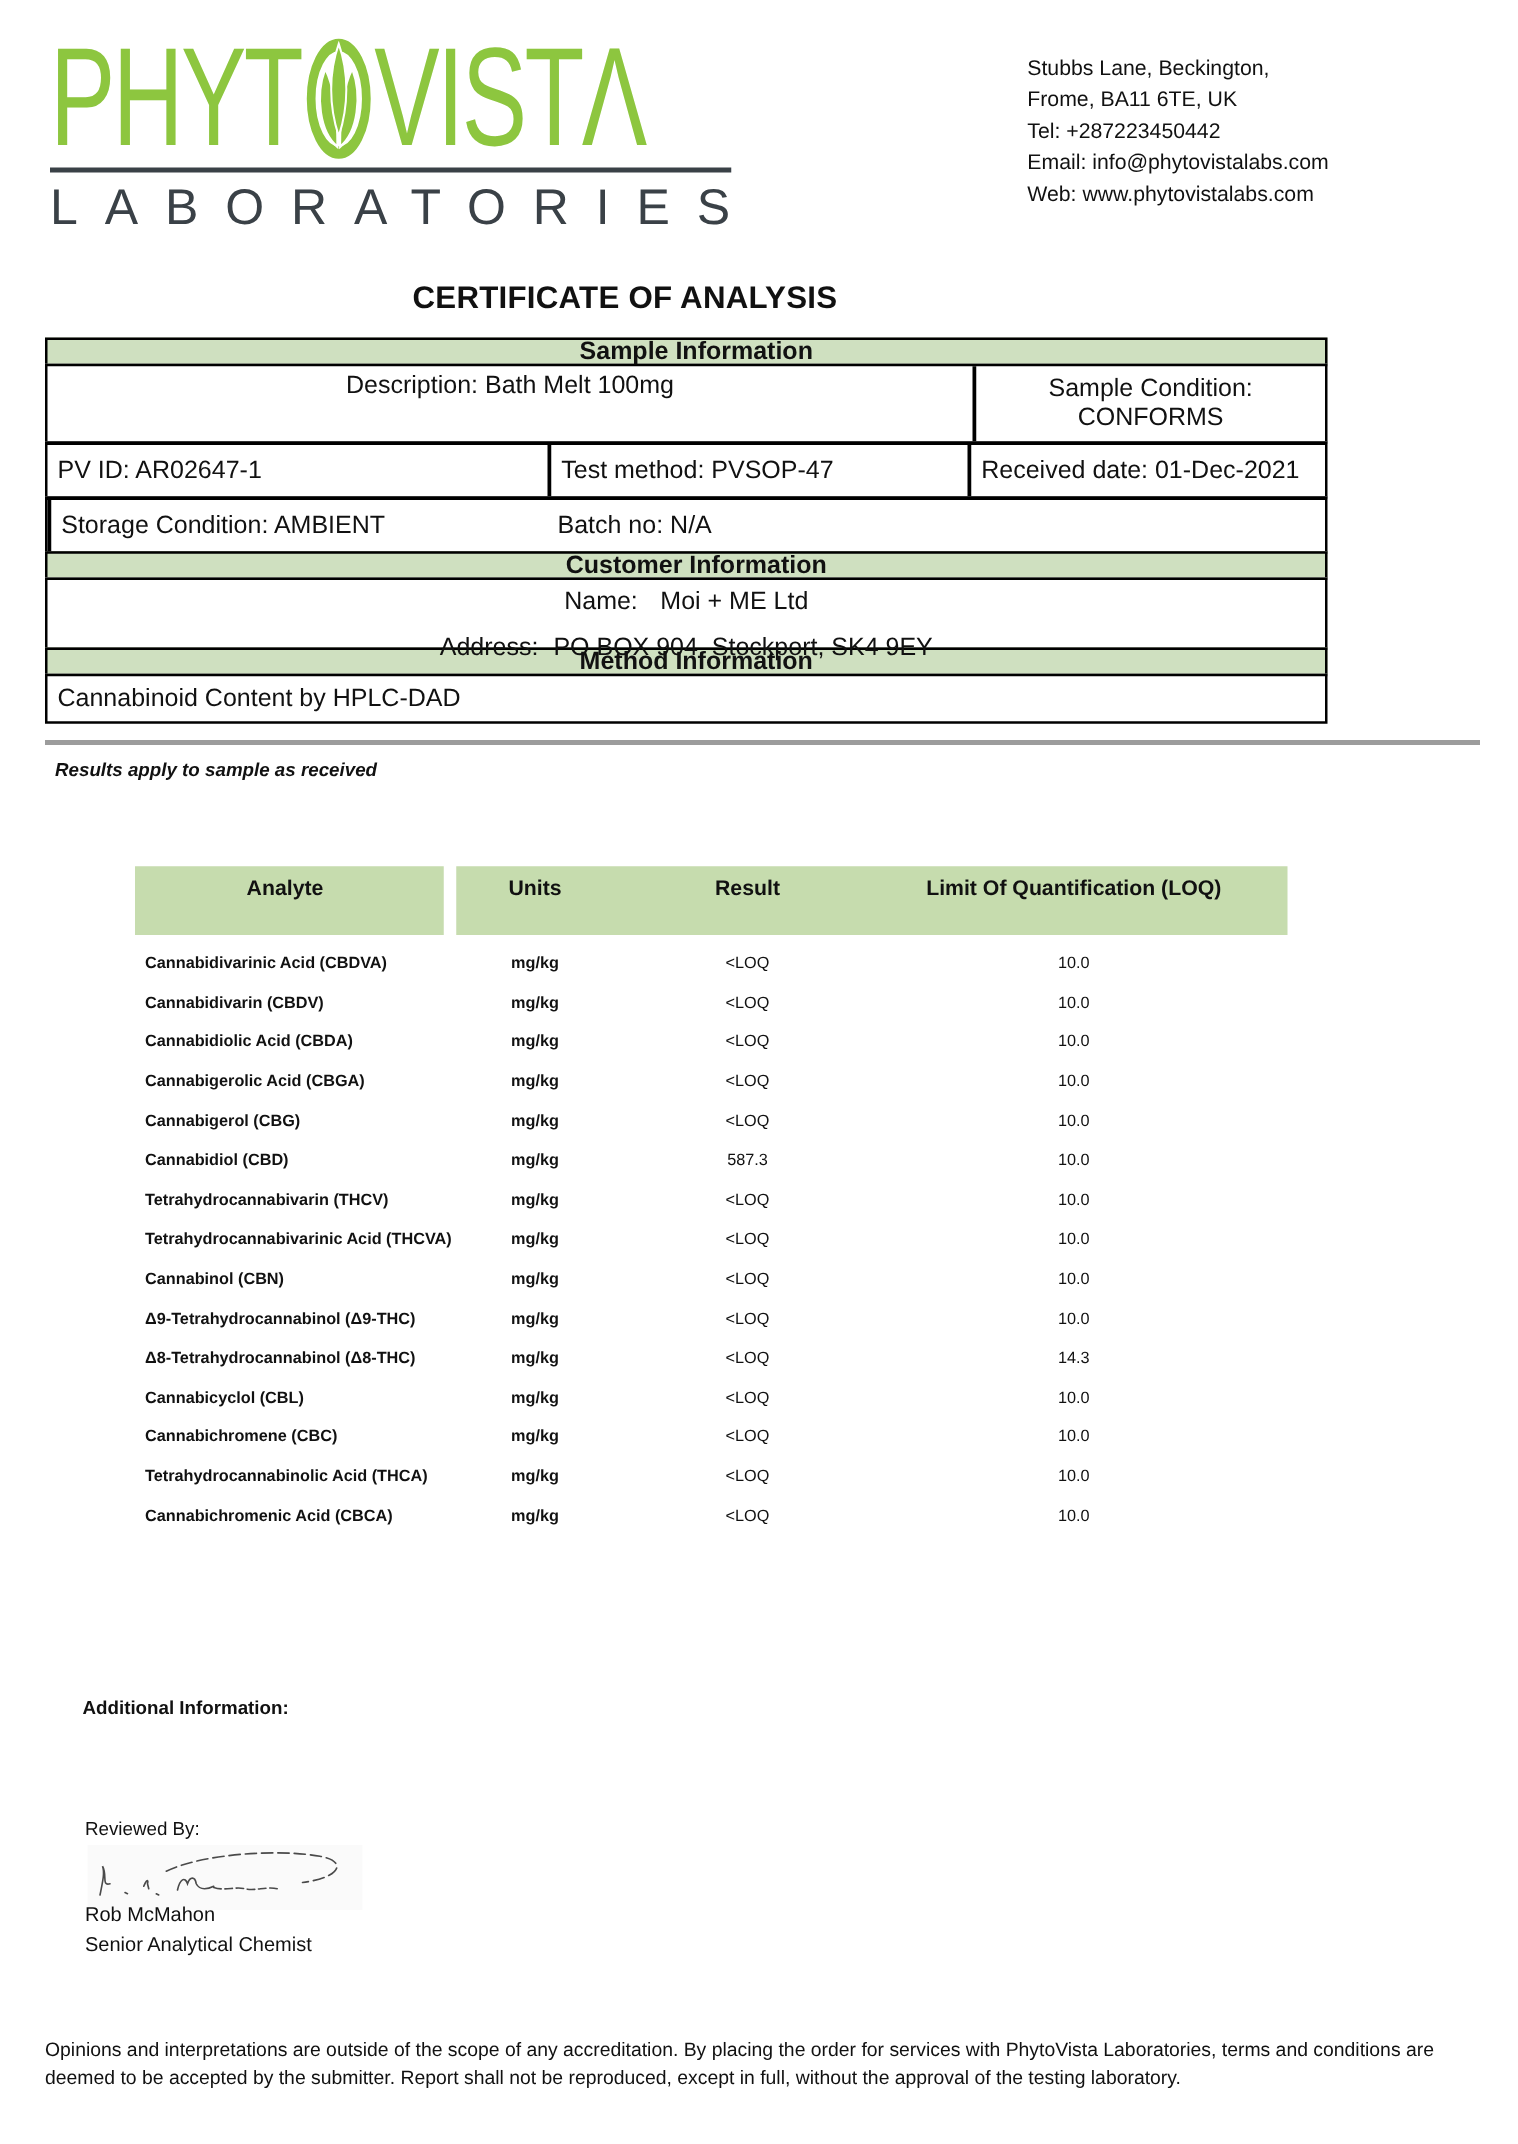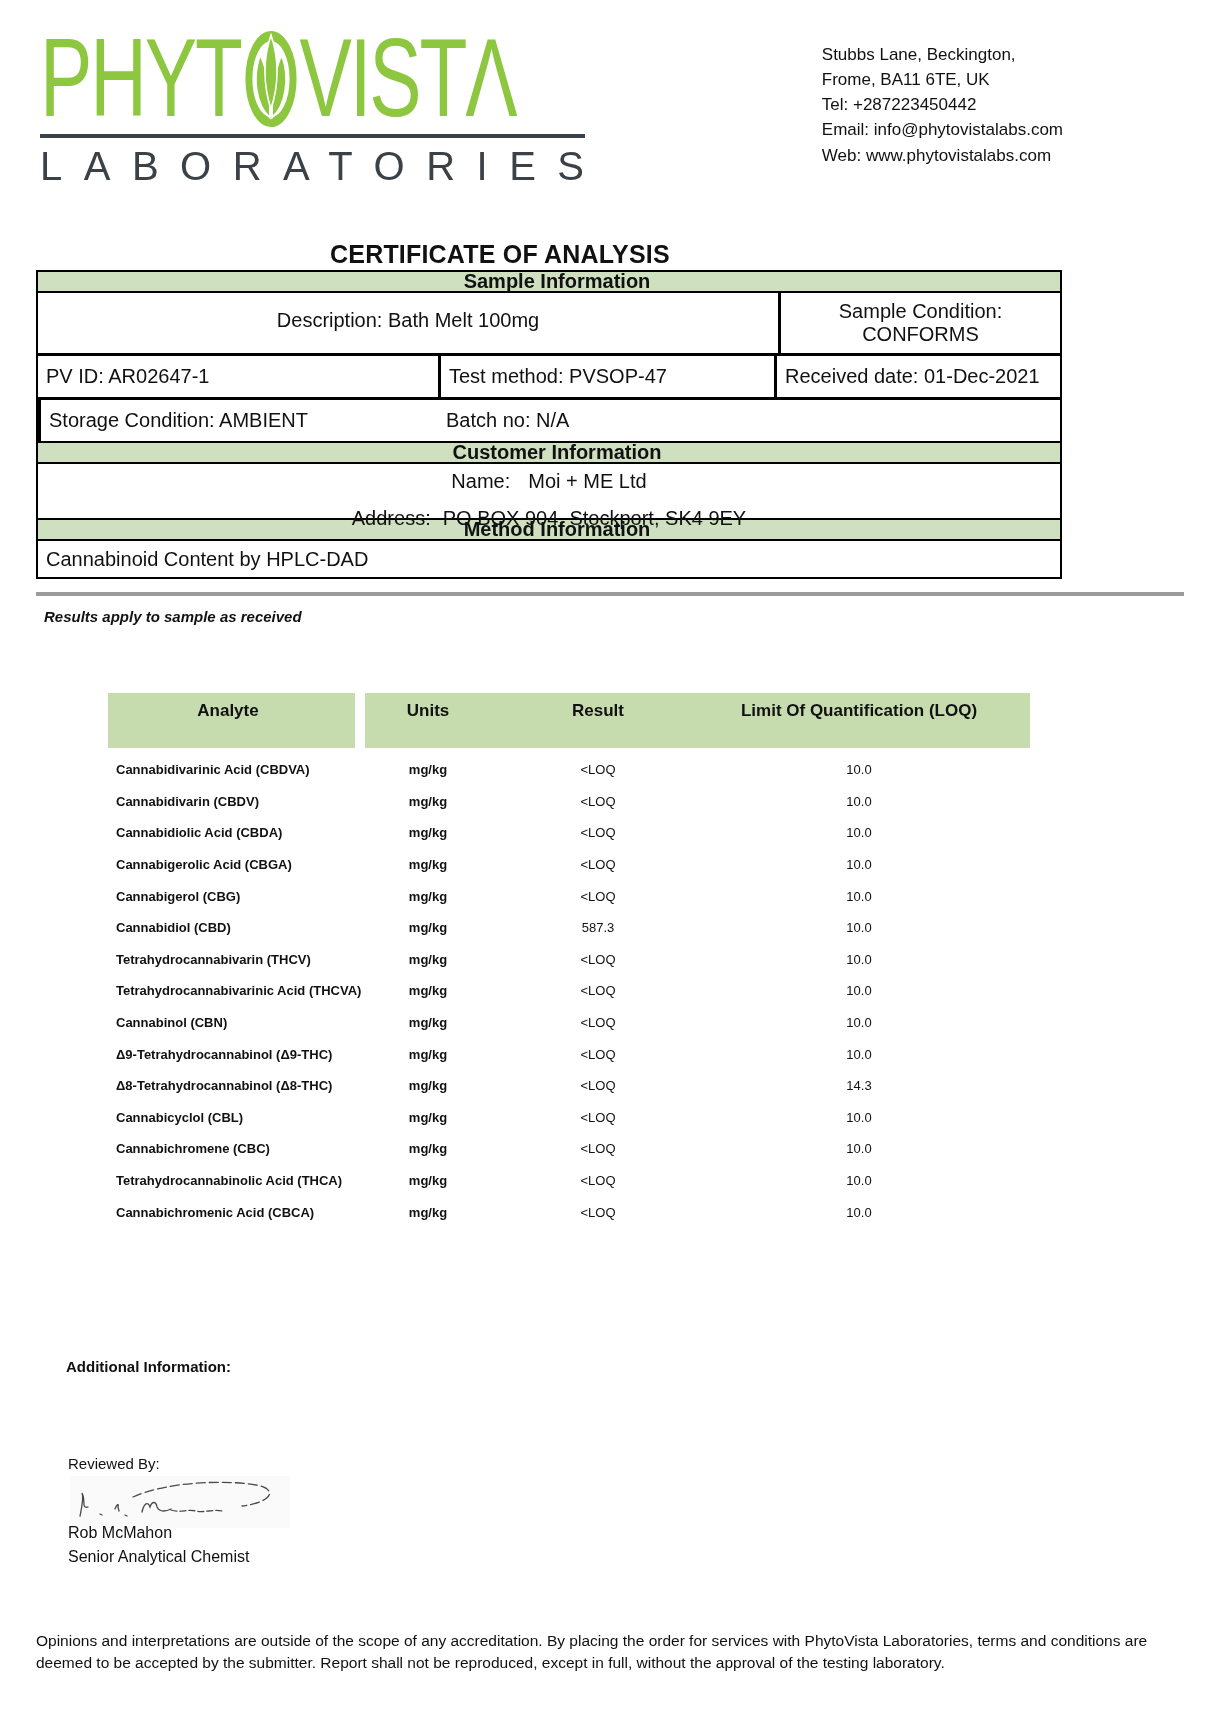--- a/index.html
+++ b/index.html
@@ -26,32 +26,32 @@
     margin-top:6px;font-size:40px;color:#3a4147;letter-spacing:21.5px;
     white-space:nowrap;width:545px;overflow:visible;font-weight:400;
   }
   .contact{
     position:absolute;right:151px;top:42px;text-align:left;
     font-size:17px;line-height:1.48;color:#111;
   }
   
   .report-meta{position:absolute;left:760px;top:200px;width:300px;text-align:center;
     font-size:16px;line-height:1.65;color:#111;}
-  .doc-title{position:absolute;left:330px;top:240px;font-size:25px;font-weight:700;color:#111;letter-spacing:0.2px;}
+  .doc-title{position:absolute;left:330px;top:224px;font-size:25px;font-weight:700;color:#111;letter-spacing:0.2px;}
   
   .info{position:absolute;left:36px;top:270px;width:1026px;font-size:20px;text-align:center;}
   .bar{
     box-sizing:border-box;border:2px solid #000;background:var(--bar-green,#cfe0c0);
     height:23px;line-height:19px;font-weight:700;padding-left:16px;
   }
   .ibox{box-sizing:border-box;border:2px solid #000;border-top-width:3px;margin-top:-2px;background:#fff;}
   .bar + .ibox{border-top-width:2px;}
   .grid1{display:grid;grid-template-columns:740px 1fr;height:64px;}
   .grid3{display:grid;grid-template-columns:400px 336px 1fr;height:46px;}
-  .cell{box-sizing:border-box;padding:16px 8px;}
+  .cell{box-sizing:border-box;padding:4px 8px;}
   .cell.mid{display:flex;align-items:center;padding-top:0;padding-bottom:0;}
   .bl{border-left:3px solid #000;}
   .cust-line{padding:6px 8px 0 8px;}
   .cust-line + .cust-line{padding-top:14px;padding-bottom:6px;}
   .lbl{display:inline-block;}
   .val-name{margin-left:18px;}
   .val-addr{margin-left:12px;}
   .method-box{height:40px;display:flex;align-items:center;padding-left:8px;}
   
   .divider{position:absolute;left:36px;top:592px;width:1148px;height:4px;background:#9c9c9c;}

